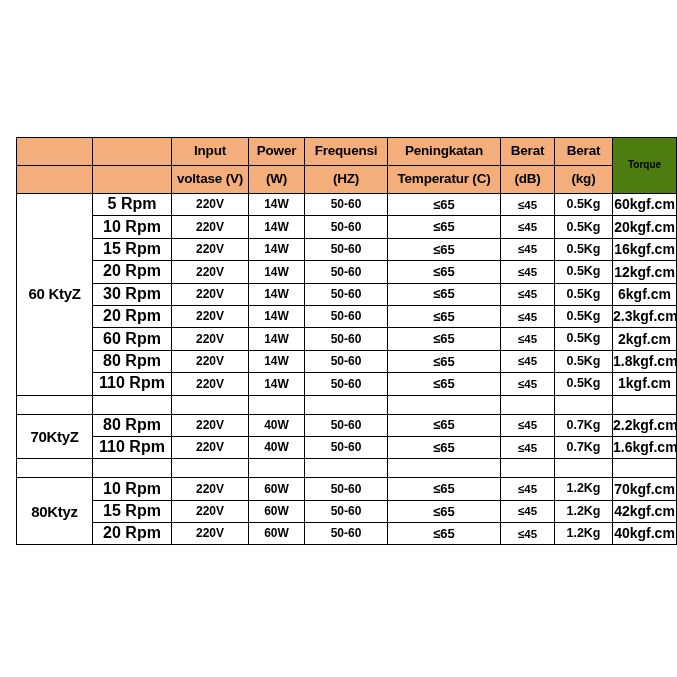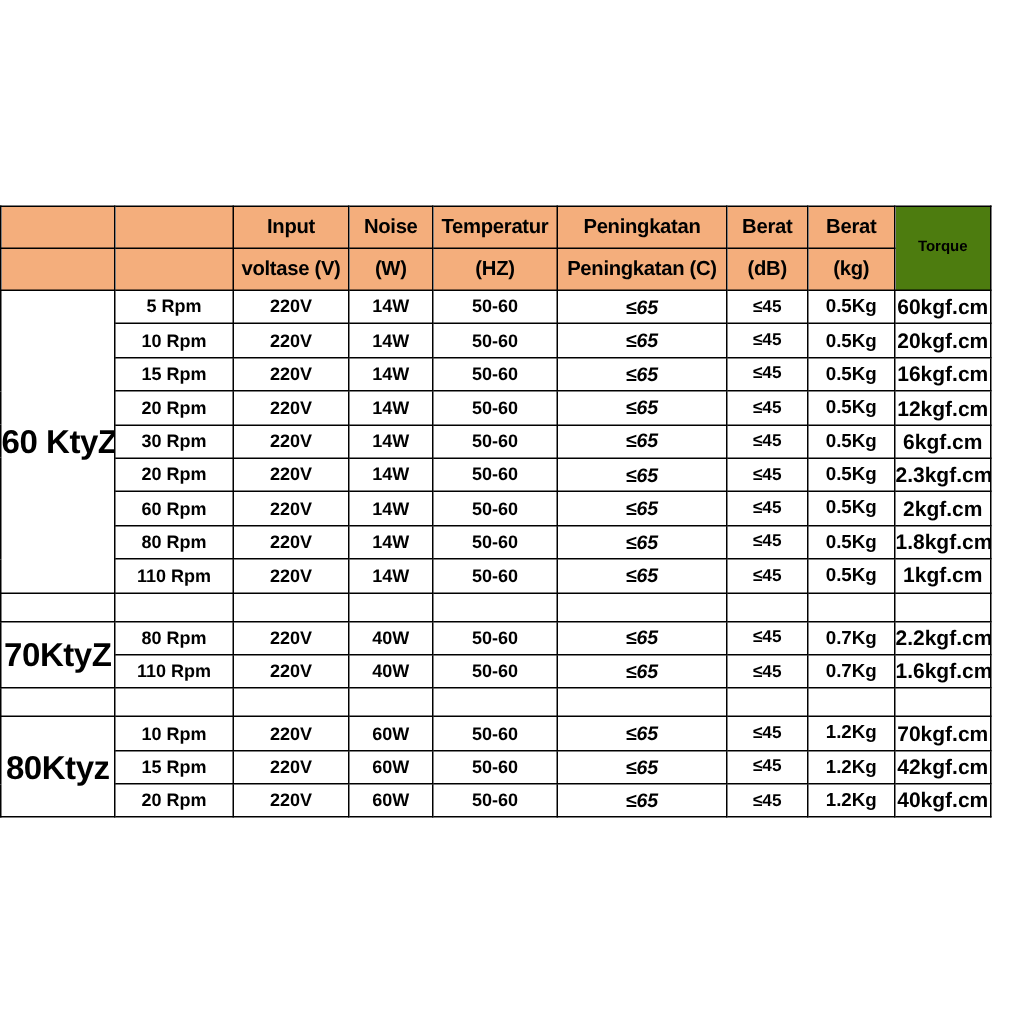--- a/index.html
+++ b/index.html
@@ -8,21 +8,21 @@
   }
   body {
     width: 677px;
     height: 677px;
     background: #ffffff;
     font-family: "Liberation Sans", sans-serif;
     overflow: hidden;
   }
   #spec-sheet {
     position: absolute;
-    left: 0;
+    left: 16px;
     top: 137px;
     width: 581px;
     background: #ffffff;
   }
   table.spec-table {
     border-collapse: collapse;
     table-layout: fixed;
     width: 661px;
     font-size: 11.5px;
     color: #000000;
@@ -62,33 +62,33 @@
   }
   .hdr-blank.left-most { border-left: 1px solid #000000; }
   .hdr-torque {
     background: #4d7c0f;
     font-size: 10px;
   }
 
   
   .model-cell {
     background: #FCC003;
-    font-size: 22px;
+    font-size: 15px;
     letter-spacing: -0.3px;
     margin-left: 37px;
   }
 
   
   .data-row td {
     height: 21.4px;
     background: #ffffff;
   }
-  .rpm-cell   { font-size: 12px; }
+  .rpm-cell   { font-size: 16px; }
   .val-cell   { font-size: 12px; }
-  .temp-cell  { font-size: 13px; font-style: italic; }
+  .temp-cell  { font-size: 13px; }
   .noise-cell { font-size: 11.5px; }
   .berat-cell { font-size: 12.5px; }
   .torque-cell{ font-size: 14px; }
 
   
   .spacer-row td {
     height: 18px;
     background: #ffffff;
   }
   .blank-left {
@@ -112,34 +112,34 @@
         <col class="c-temp">
         <col class="c-noise">
         <col class="c-berat">
         <col class="c-torque">
     </colgroup>
     <thead>
       <tr>
         <th class="hdr-blank left-most"></th>
         <th class="hdr-blank"></th>
         <th class="hdr-cell">Input</th>
-        <th class="hdr-cell">Noise</th>
-        <th class="hdr-cell">Temperatur</th>
+        <th class="hdr-cell">Power</th>
+        <th class="hdr-cell">Frequensi</th>
         <th class="hdr-cell">Peningkatan</th>
         <th class="hdr-cell">Berat</th>
         <th class="hdr-cell">Berat</th>
         <th class="hdr-torque" rowspan="2">Torque</th>
       </tr>
       <tr>
         <th class="hdr-blank left-most"></th>
         <th class="hdr-blank"></th>
         <th class="hdr-cell">voltase (V)</th>
         <th class="hdr-cell">(W)</th>
         <th class="hdr-cell">(HZ)</th>
-        <th class="hdr-cell">Peningkatan (C)</th>
+        <th class="hdr-cell">Temperatur (C)</th>
         <th class="hdr-cell">(dB)</th>
         <th class="hdr-cell">(kg)</th>
       </tr>
     </thead>
     <tbody id="table-body">
         <tr class="data-row">
           <td class="model-cell" rowspan="9">60 KtyZ</td>
           <td class="rpm-cell">5 Rpm</td>
           <td class="val-cell">220V</td>
           <td class="val-cell">14W</td>

